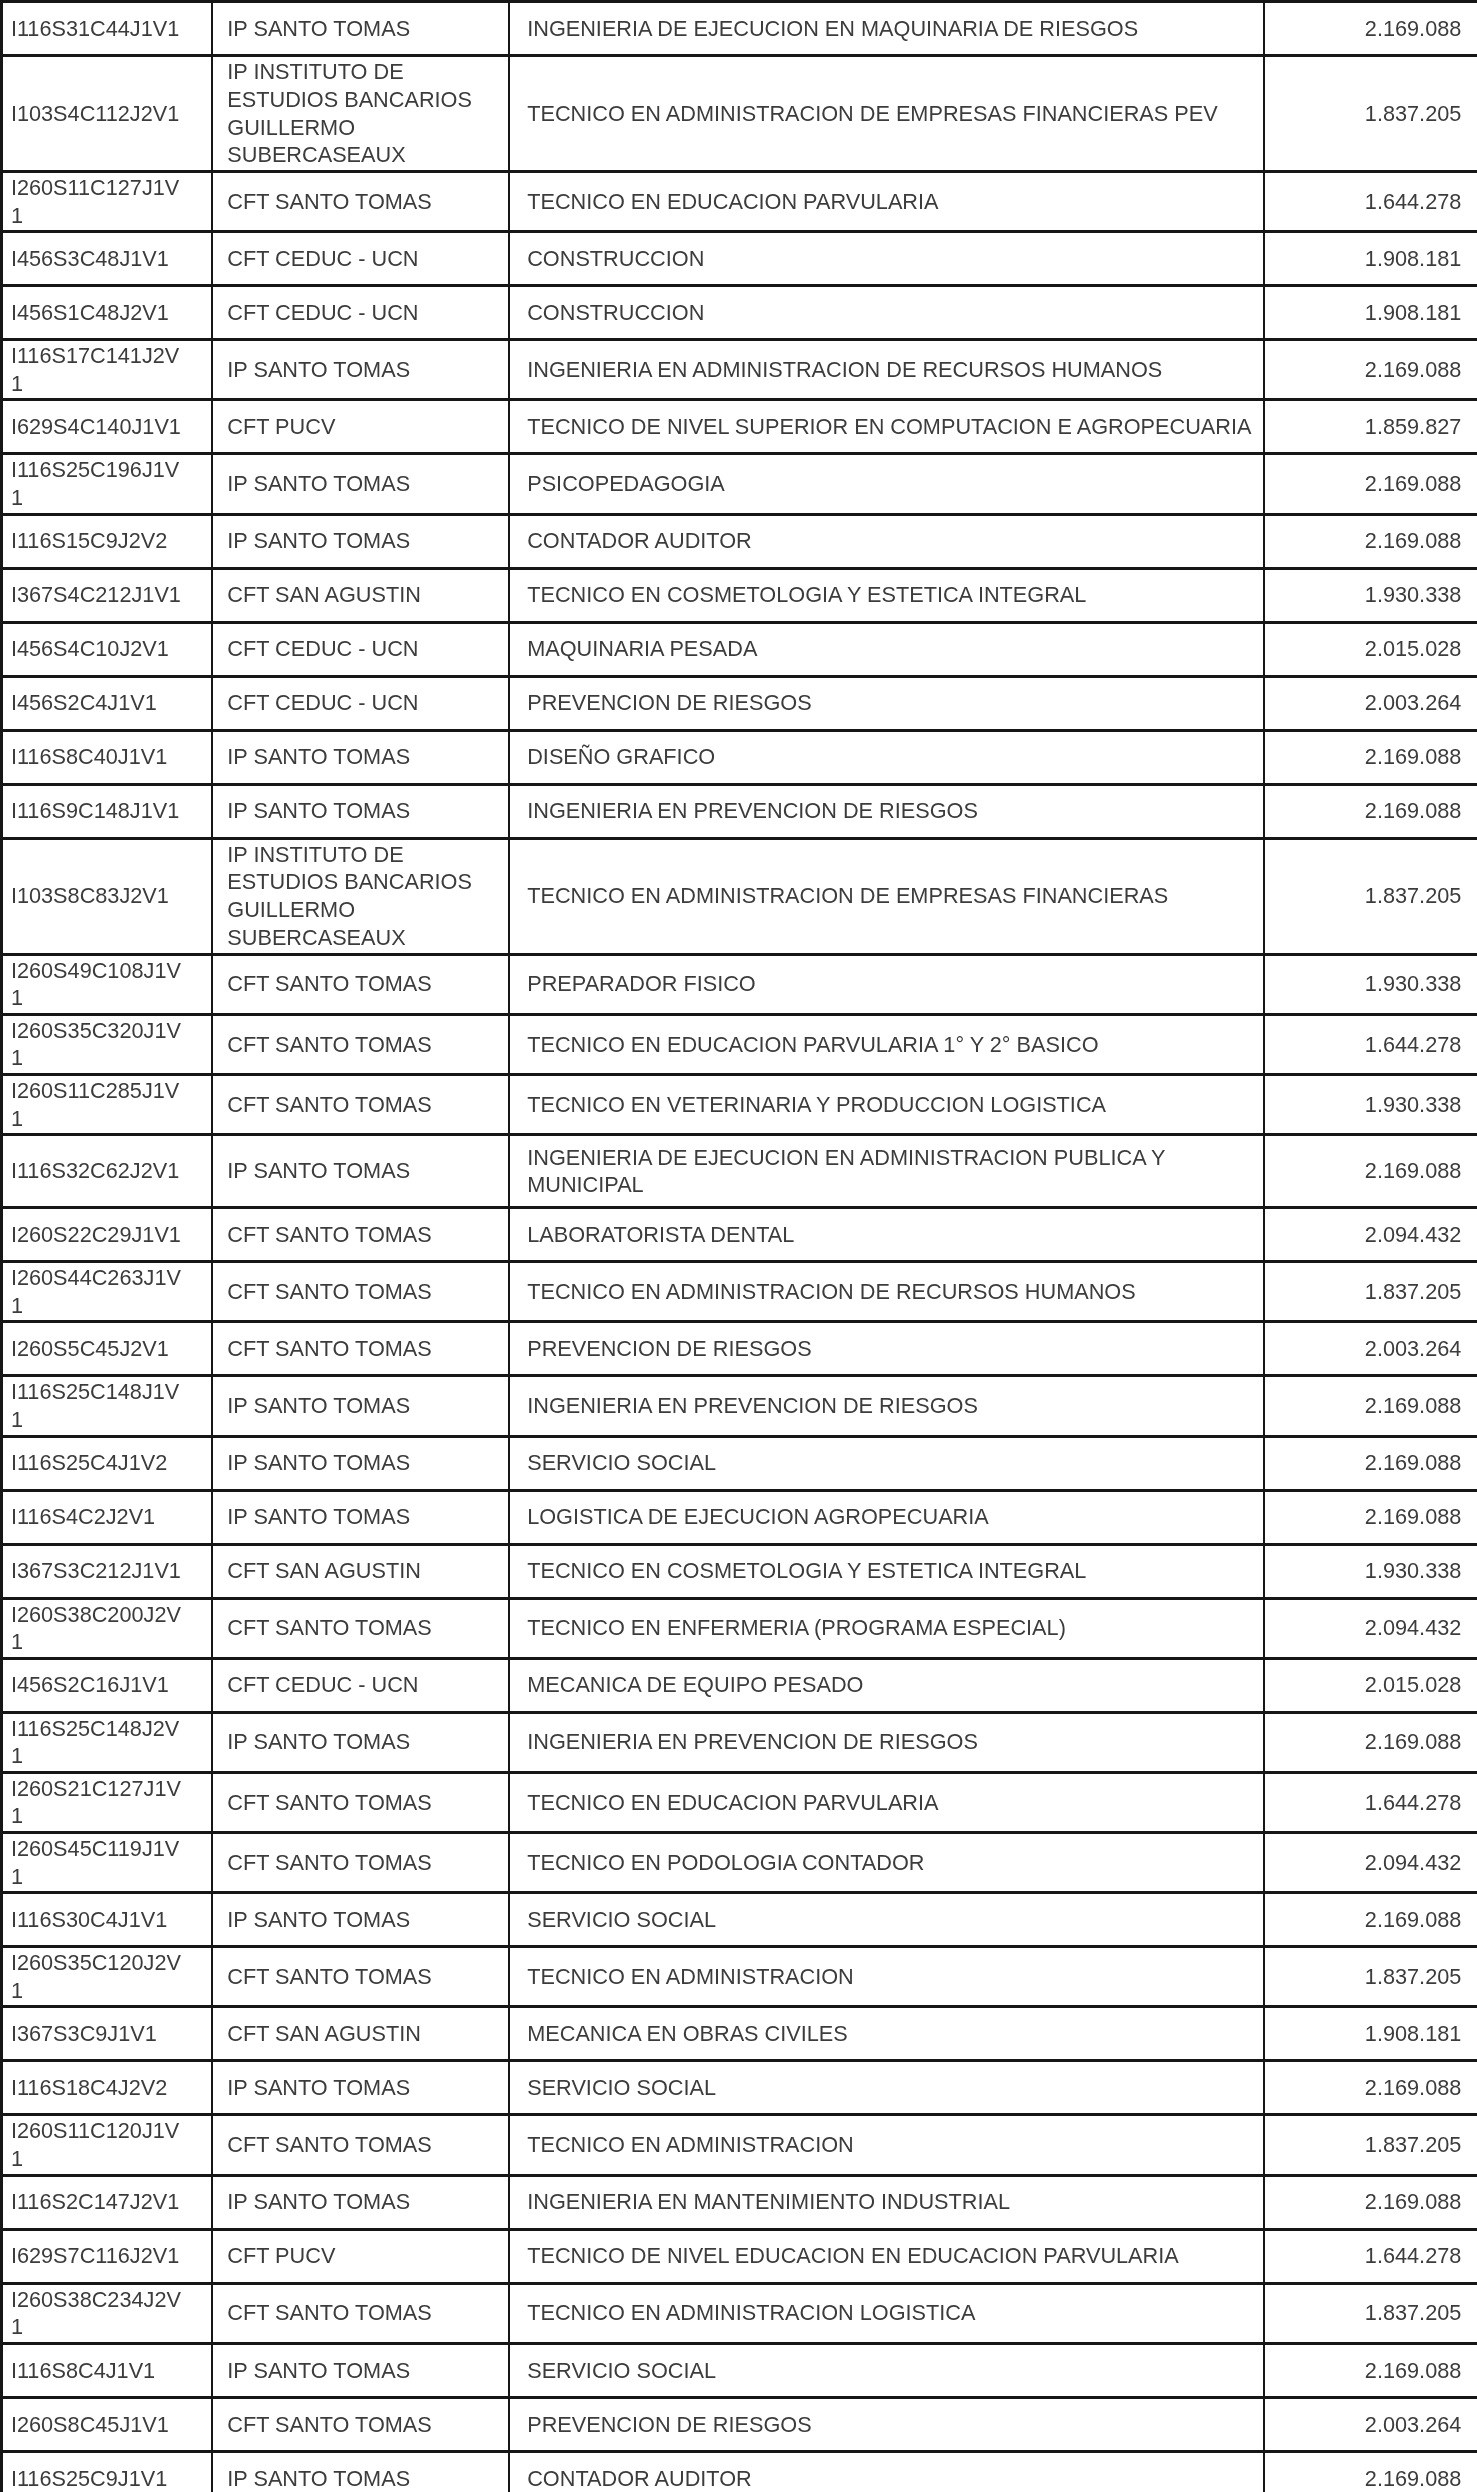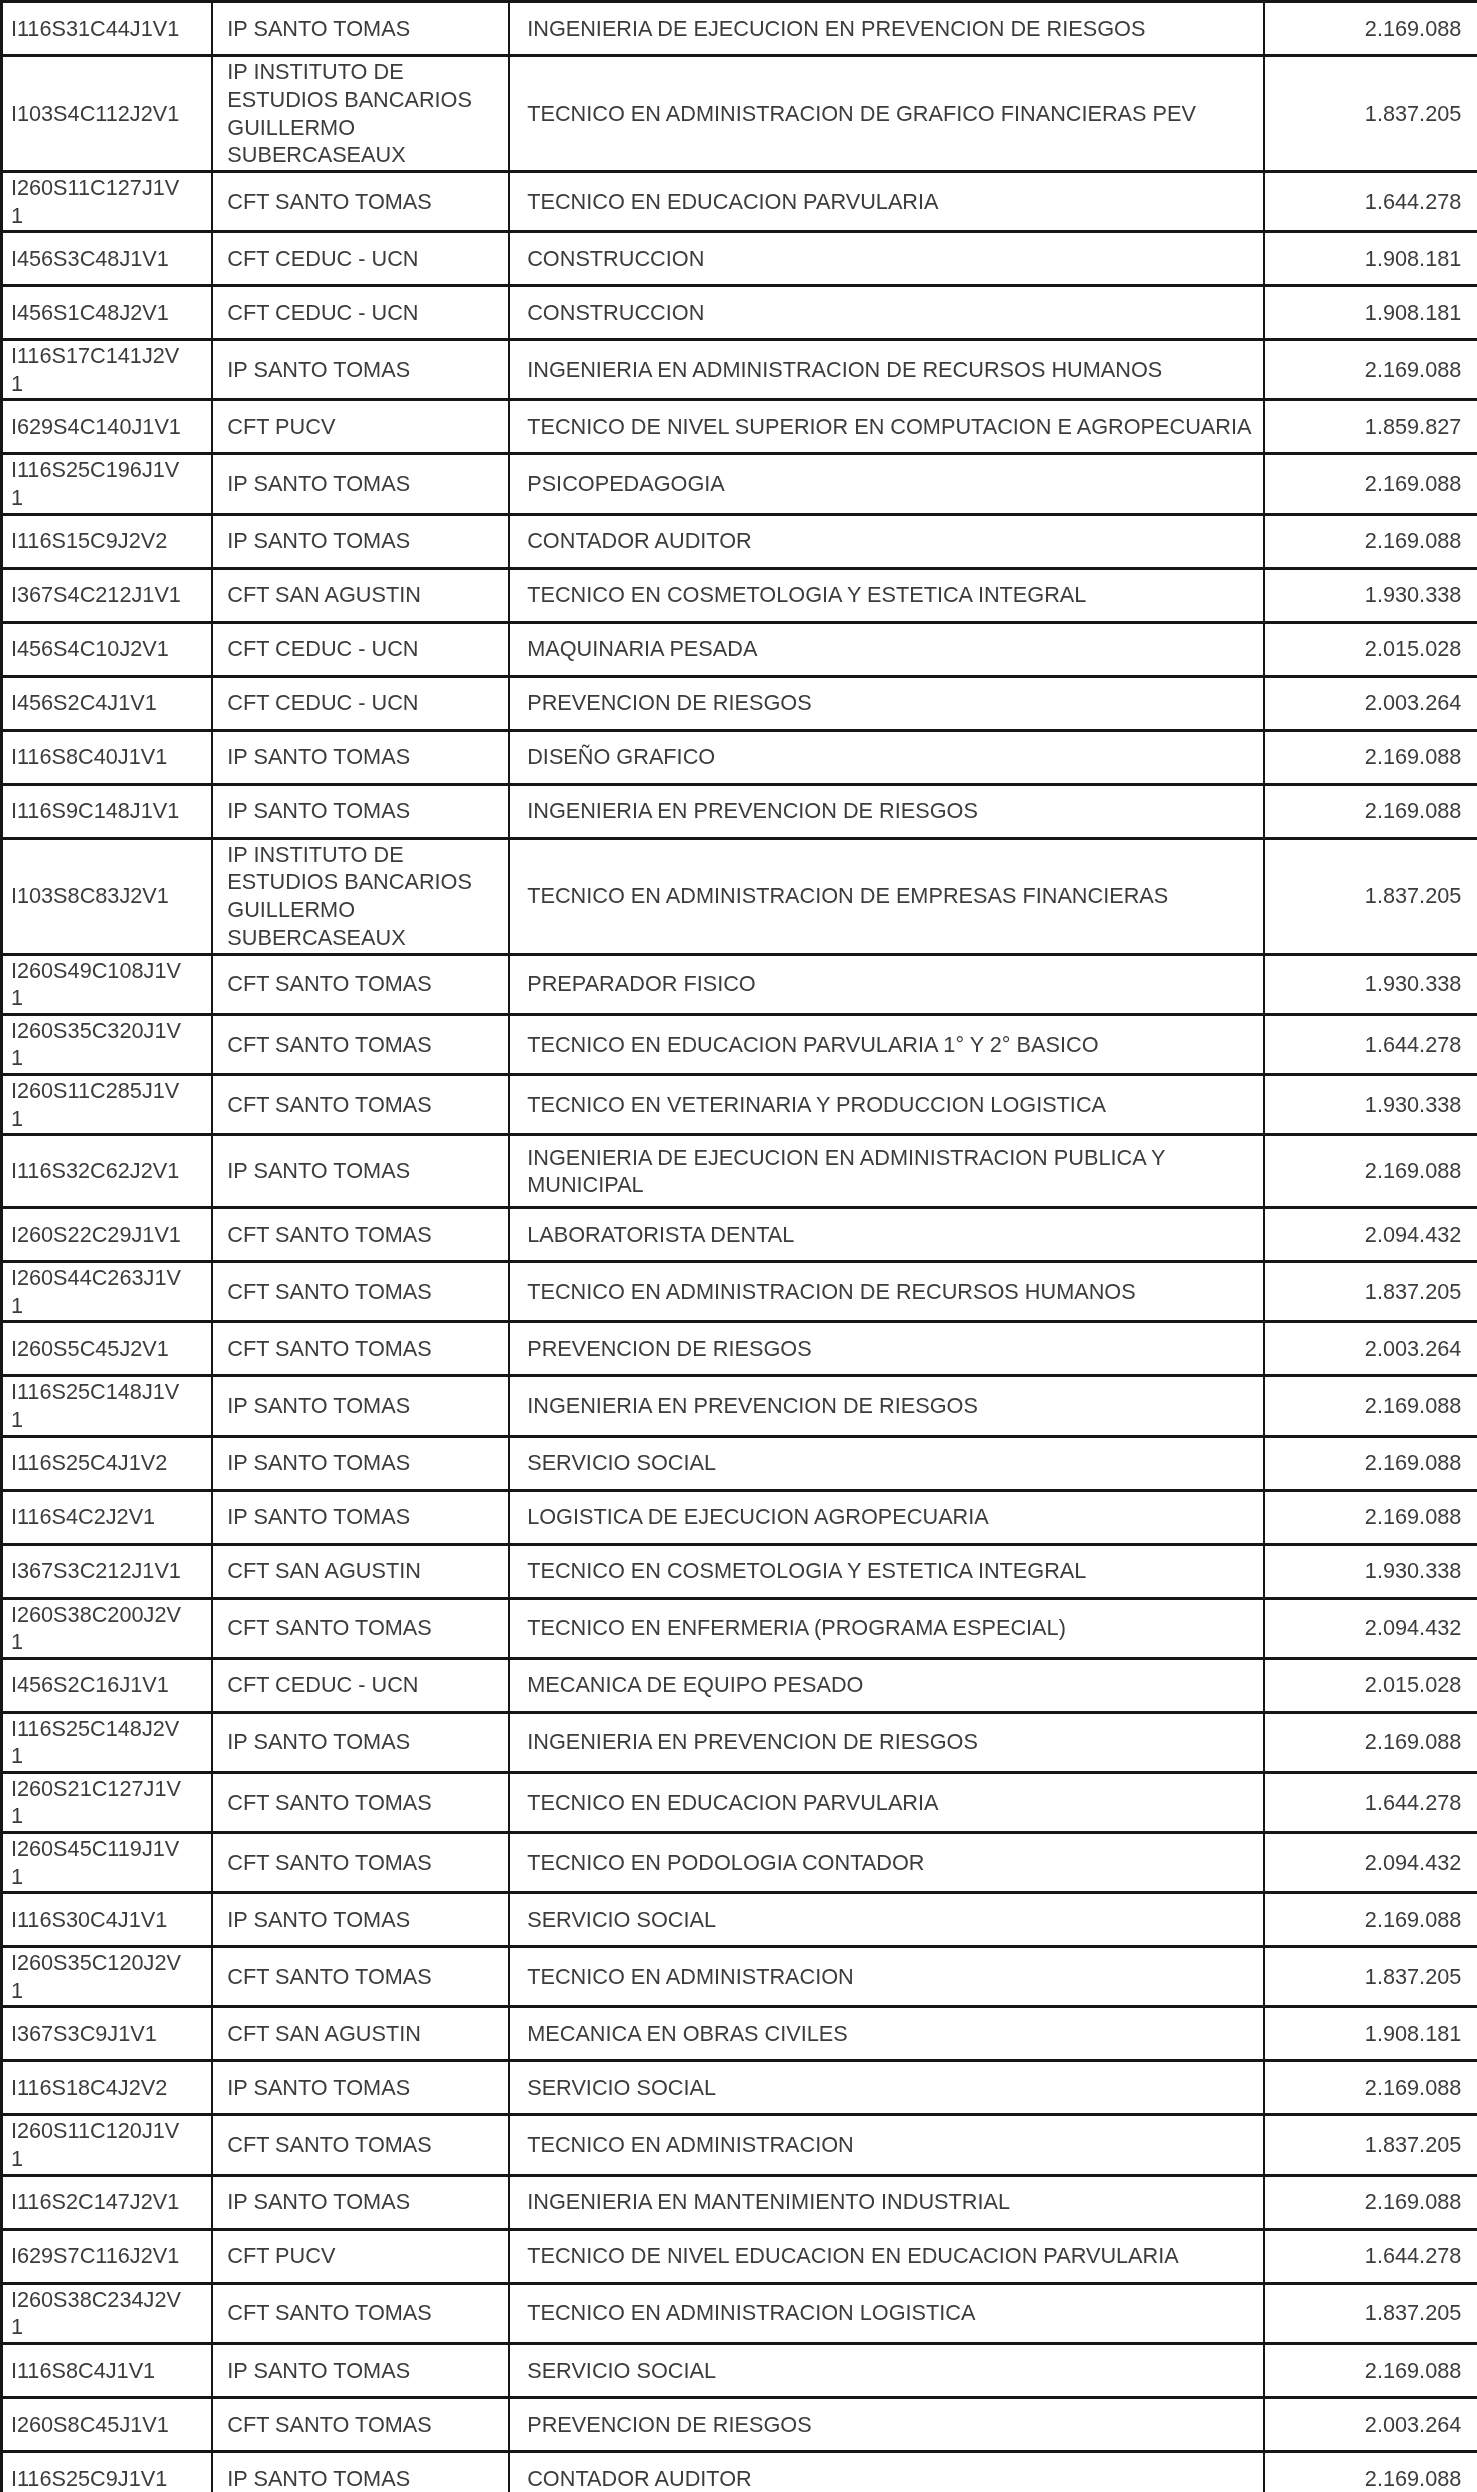--- a/index.html
+++ b/index.html
@@ -63,27 +63,27 @@
     <colgroup>
       <col class="c1">
       <col class="c2">
       <col class="c3">
       <col class="c4">
     </colgroup>
     <tbody id="table-body">
         <tr class="h55">
     <td class="c-code">I116S31C44J1V1</td>
     <td class="c-inst">IP SANTO TOMAS</td>
-    <td class="c-prog">INGENIERIA DE EJECUCION EN PREVENCION DE RIESGOS</td>
+    <td class="c-prog">INGENIERIA DE EJECUCION EN MAQUINARIA DE RIESGOS</td>
     <td class="c-amt">2.169.088</td>
   </tr>
         <tr class="h118">
     <td class="c-code">I103S4C112J2V1</td>
     <td class="c-inst">IP INSTITUTO DE ESTUDIOS BANCARIOS GUILLERMO SUBERCASEAUX</td>
-    <td class="c-prog">TECNICO EN ADMINISTRACION DE GRAFICO FINANCIERAS PEV</td>
+    <td class="c-prog">TECNICO EN ADMINISTRACION DE EMPRESAS FINANCIERAS PEV</td>
     <td class="c-amt">1.837.205</td>
   </tr>
         <tr class="h60">
     <td class="c-code">I260S11C127J1V1</td>
     <td class="c-inst">CFT SANTO TOMAS</td>
     <td class="c-prog">TECNICO EN EDUCACION PARVULARIA</td>
     <td class="c-amt">1.644.278</td>
   </tr>
         <tr class="h55">
     <td class="c-code">I456S3C48J1V1</td>

